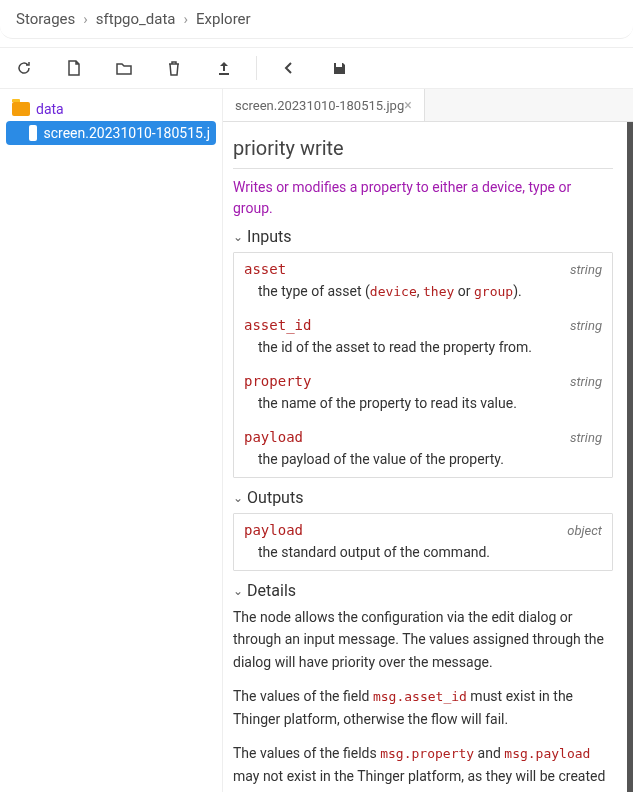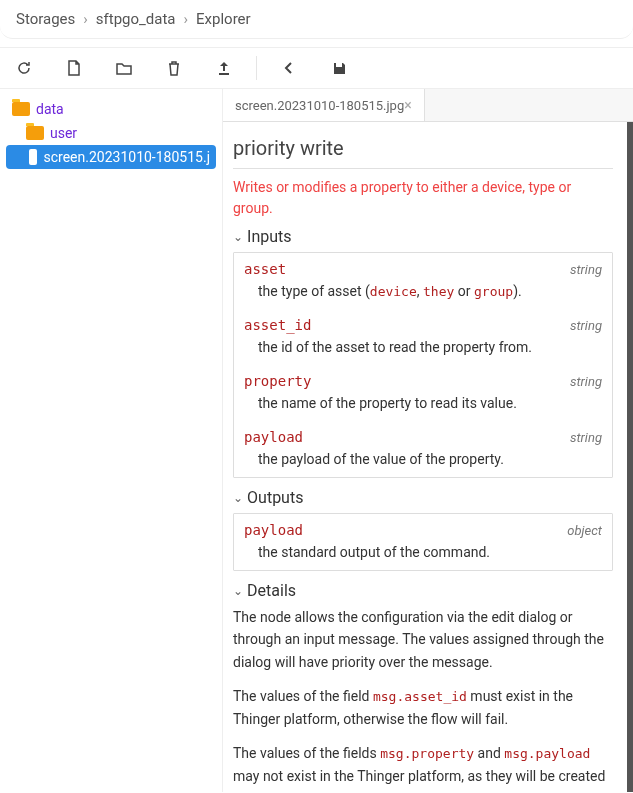--- a/index.html
+++ b/index.html
@@ -122,21 +122,21 @@
     color: #333;
   }
   .doc h2 {
     font-weight: 400;
     font-size: 20px;
     padding: 4px 0 8px;
     border-bottom: 1px solid #e0e0e0;
     margin-bottom: 8px;
     color: #444;
   }
-  .doc .desc { line-height: 1.5; margin-bottom: 2px; color: #ef4444; }
+  .doc .desc { line-height: 1.5; margin-bottom: 2px; color: #a21caf; }
   .section-head {
     display: flex; align-items: center;
     font-size: 16px; color: #333;
     margin: 8px 0 6px;
     gap: 4px;
   }
   .chev { font-size: 12px; color: #666; }
   .box {
     border: 1px solid #ddd;
     border-radius: 1px;
@@ -206,25 +206,20 @@
       </svg>
     </div>
 </div>
 
 <div class="main">
   <div class="tree">
     <div class="tree-row">
       <span class="folder-icon folder-open"></span>
       <span>data</span>
     </div>
-    <div class="tree-row">
-      <span class="indent1"></span>
-      <span class="folder-icon folder-open"></span>
-      <span>user</span>
-    </div>
     <div class="tree-row selected">
       <span class="indent2"></span>
       <span class="file-icon"></span>
       <span>screen.20231010-180515.j</span>
     </div>
   </div>
 
   <div class="content">
     <div class="tabs">
       <div class="tab">

